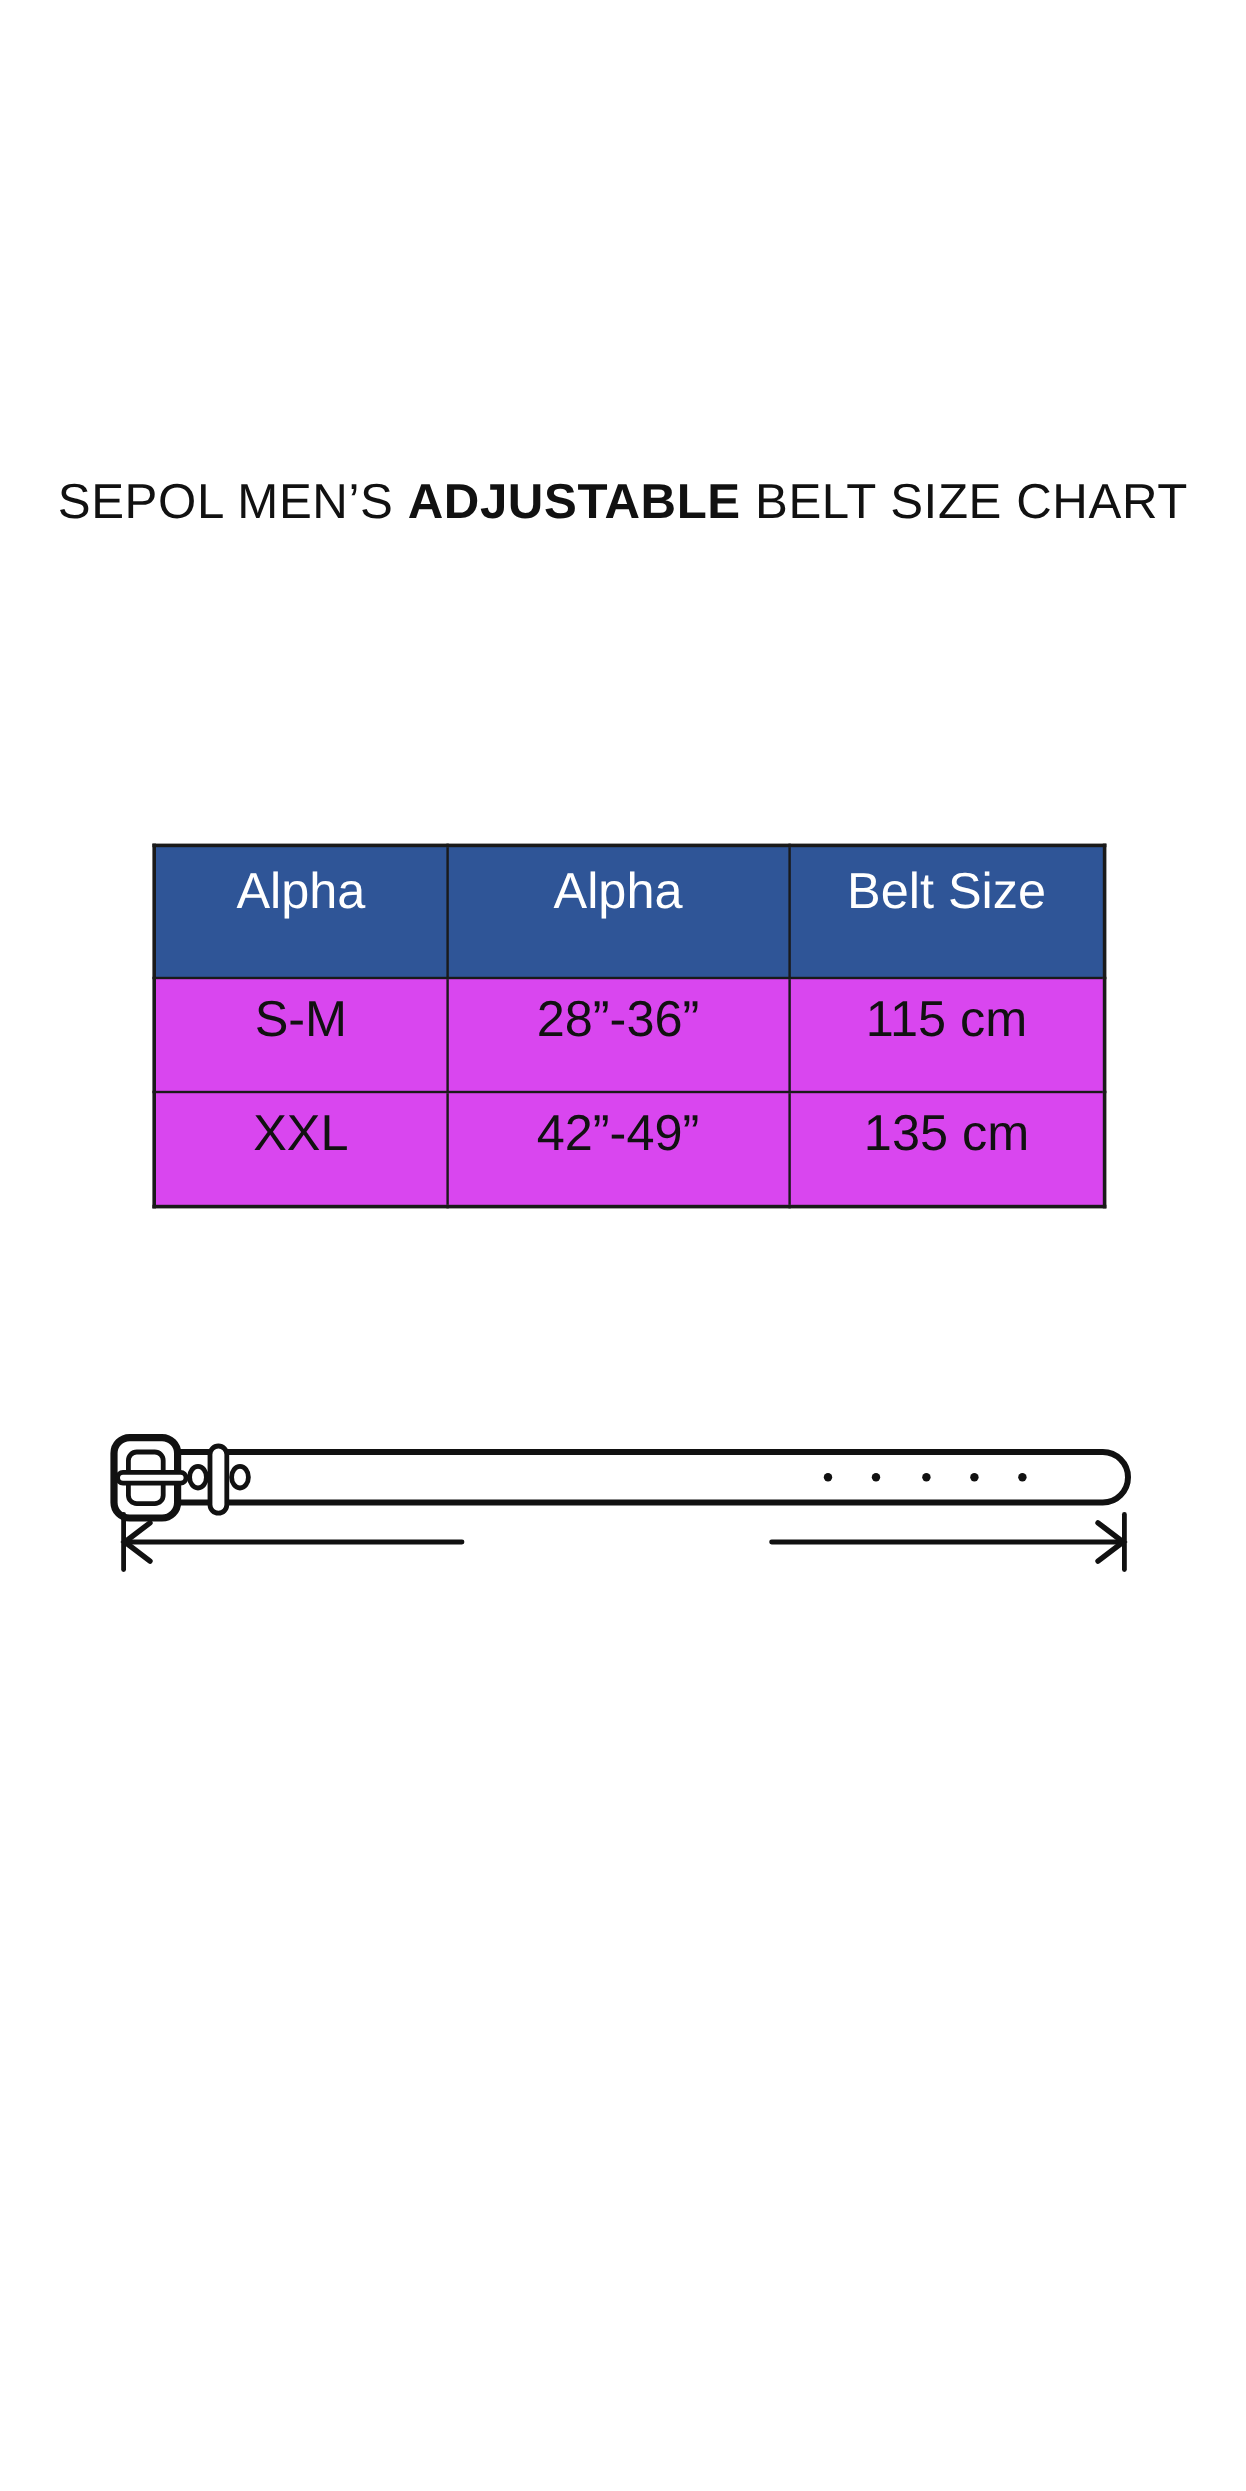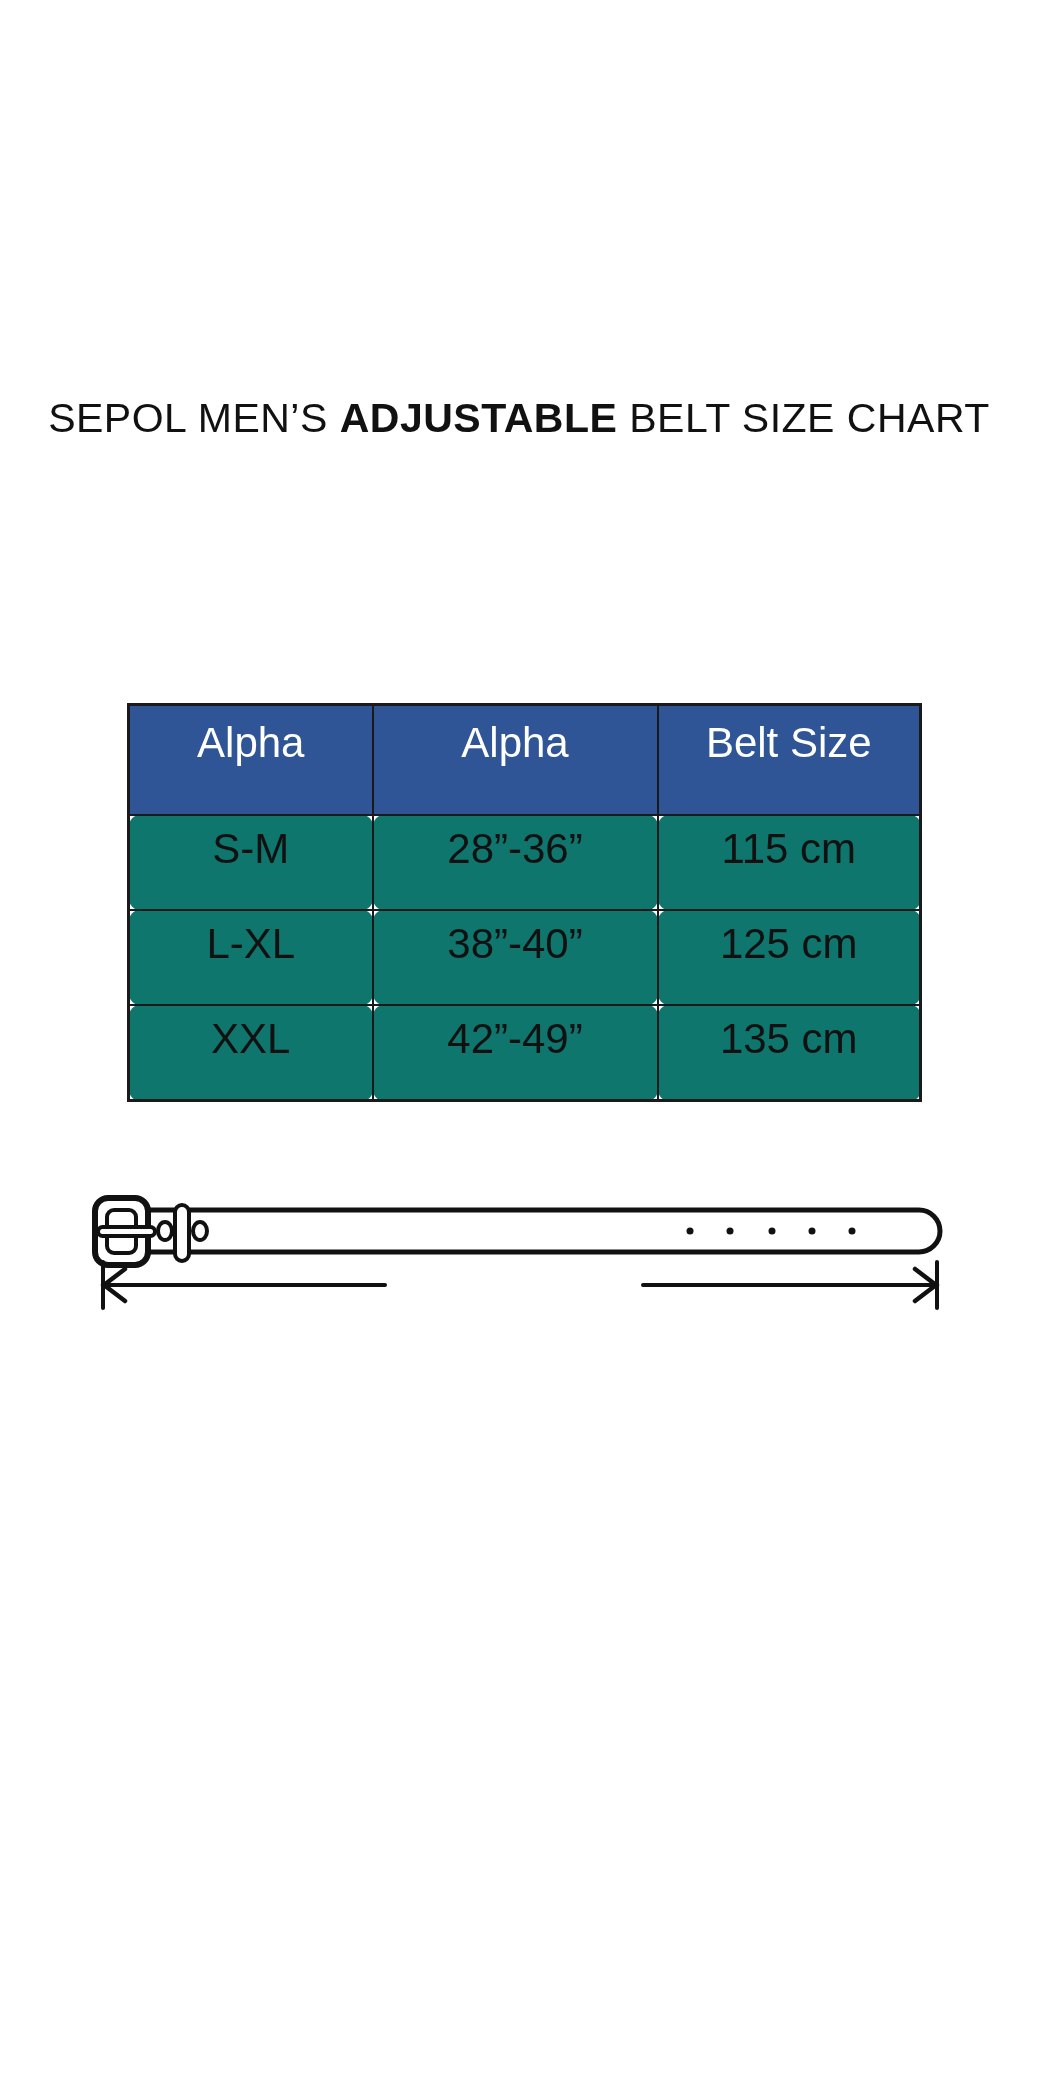--- a/index.html
+++ b/index.html
@@ -47,22 +47,21 @@
     height: 94px;
     background: #2F5597;
     color: #ffffff;
     font-weight: normal;
     padding-top: 14px;
   }
   .size-table td {
     height: 83px;
     color: #111111;
     padding-top: 10px;
-    background: #0f766e;
-    border-radius: 11px;
+    background: #d946ef;
   }
   .col-alpha { width: 244px; }
   .col-waist { width: 285px; }
   .col-belt  { width: 263px; }
   .belt-svg {
     position: absolute;
     left: 85px;
     top: 1190px;
     width: 870px;
     height: 130px;
@@ -102,25 +101,20 @@
         <th>Belt Size</th>
       </tr>
     </thead>
     <tbody>
       <tr>
         <td>S-M</td>
         <td>28”-36”</td>
         <td>115 cm</td>
       </tr>
       <tr>
-        <td>L-XL</td>
-        <td>38”-40”</td>
-        <td>125 cm</td>
-      </tr>
-      <tr>
         <td>XXL</td>
         <td>42”-49”</td>
         <td>135 cm</td>
       </tr>
     </tbody>
   </table>
 
   <svg class="belt-svg" viewBox="0 0 870 130">
     <g stroke="#111111" fill="#ffffff">
 

